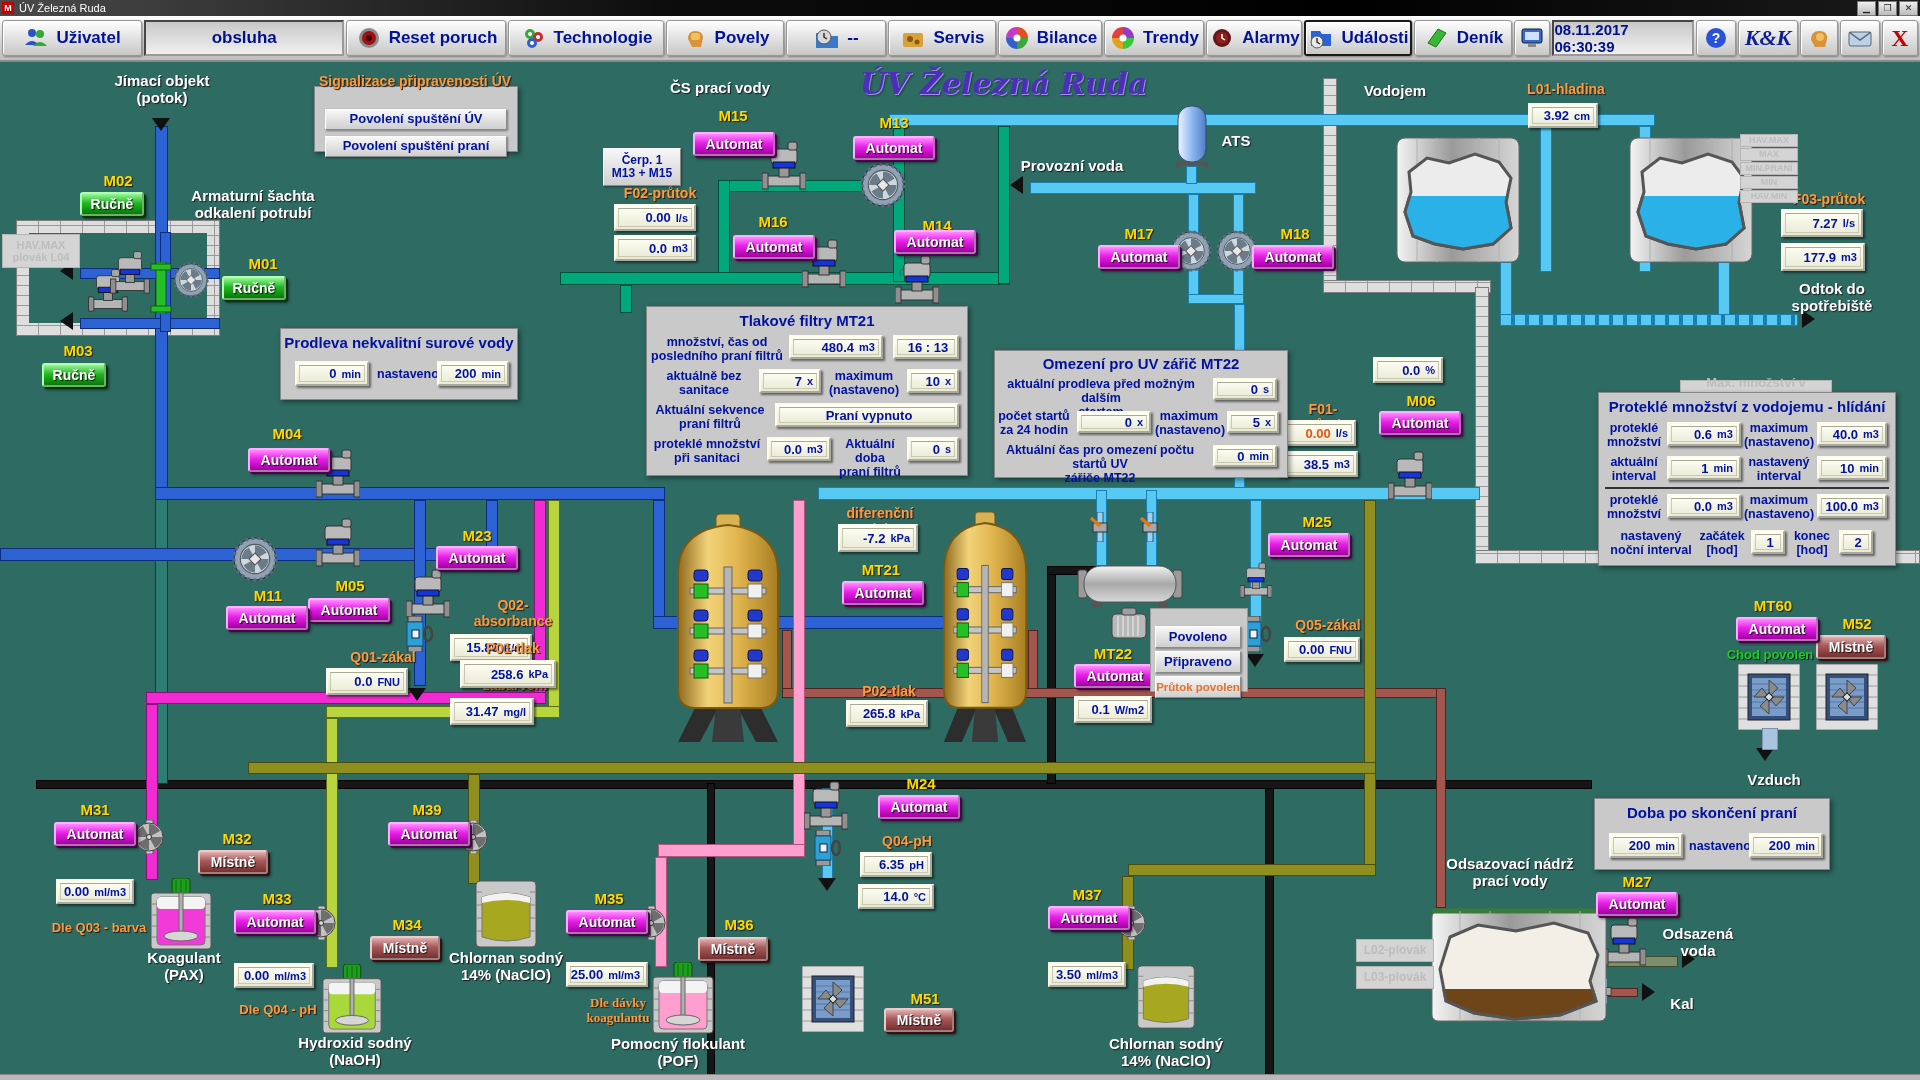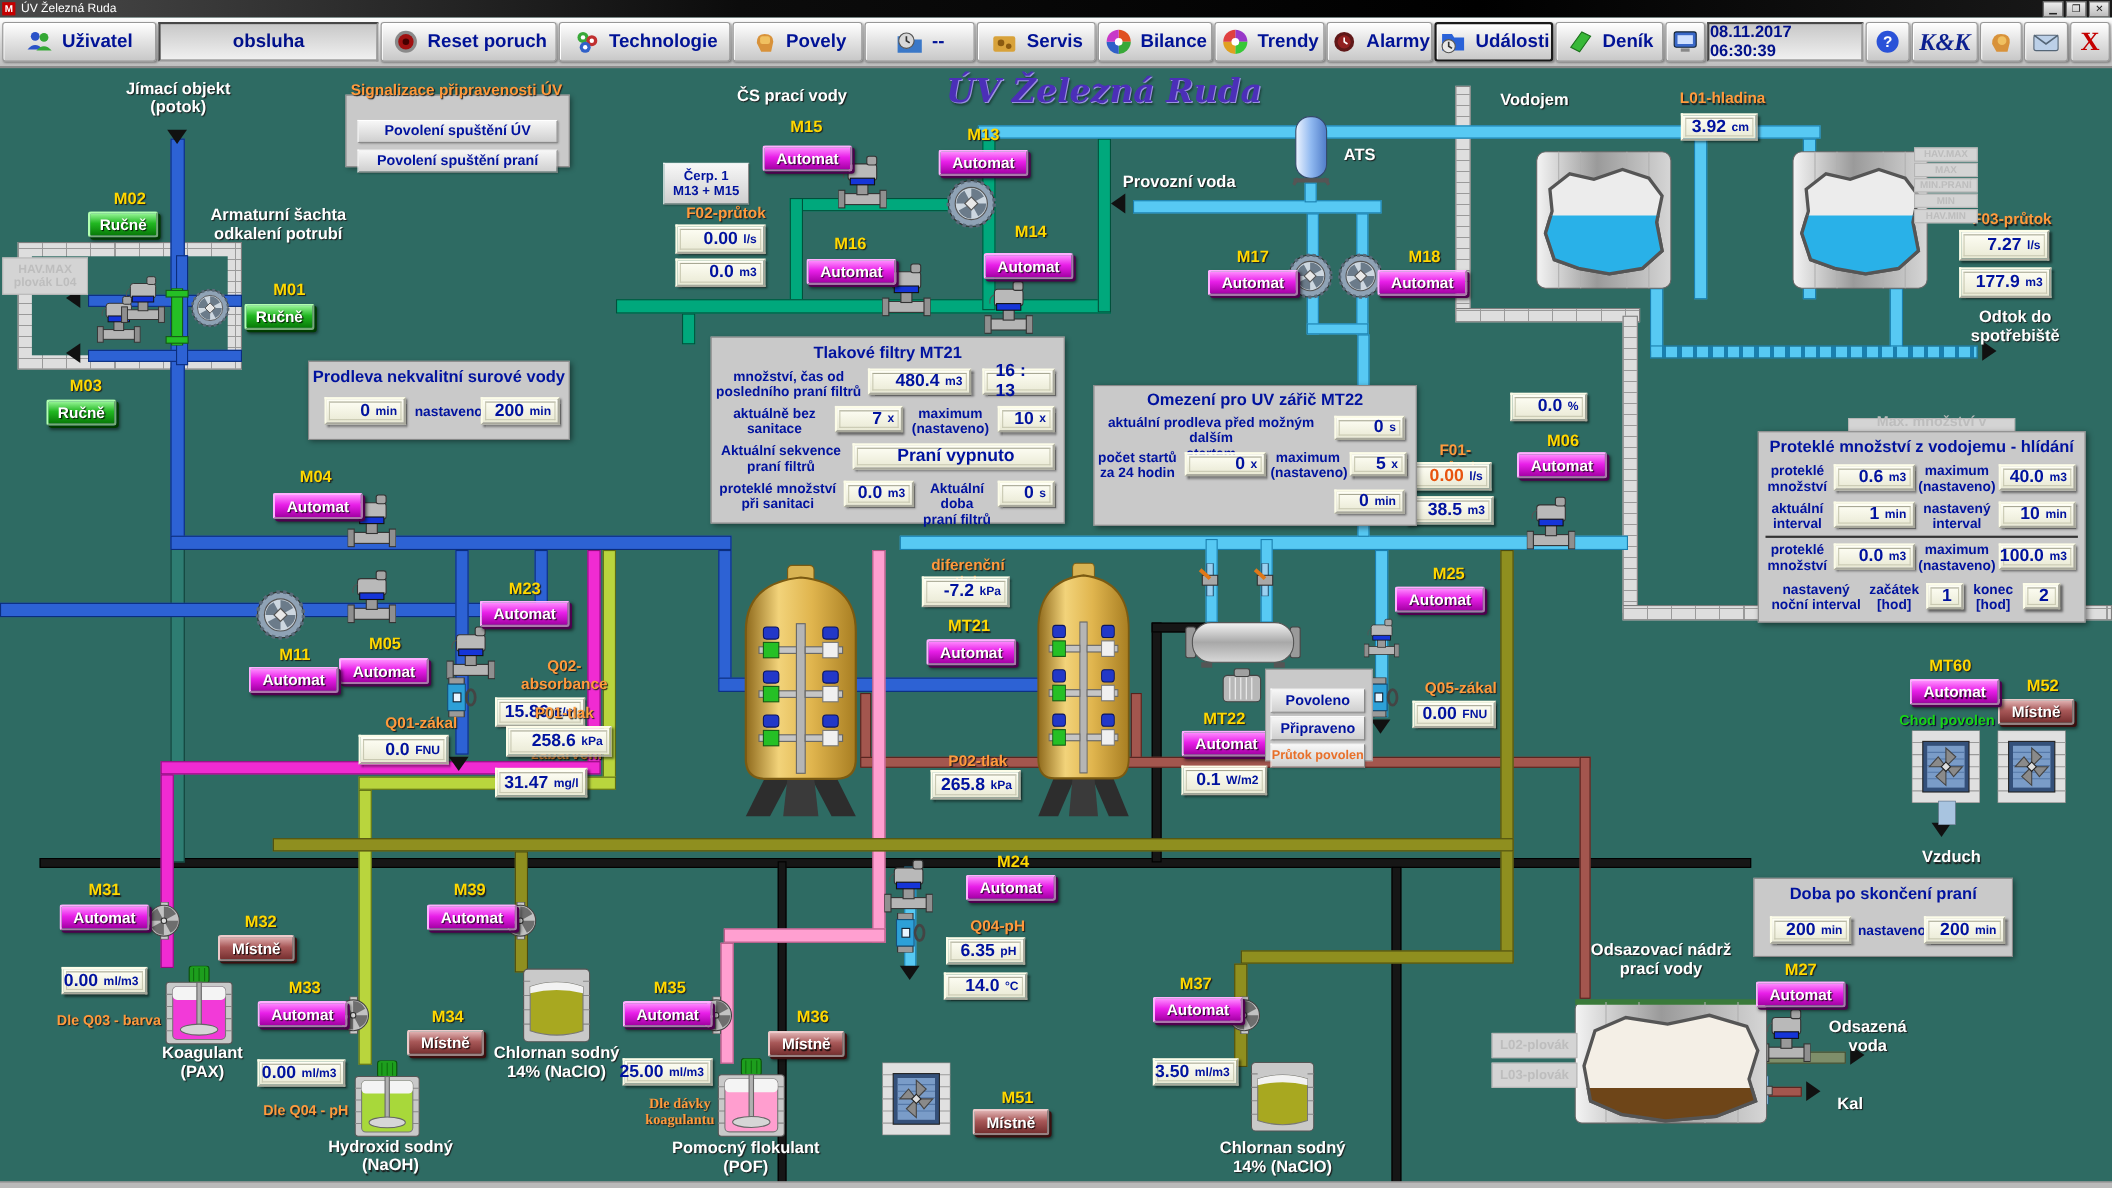--- a/index.html
+++ b/index.html
@@ -44,21 +44,21 @@
   .m-auto{background:linear-gradient(180deg,#ff8cff,#e81fe8 45%,#a400a4);border:2px outset #ffb0ff;
     box-shadow:2px 2px 0 0 #4e004e,3px 3px 3px rgba(0,0,0,.5);}
   .m-rucne{background:linear-gradient(180deg,#96f596,#22b822 45%,#077a07);border:2px outset #b0ffb0;
     box-shadow:2px 2px 0 0 #003c00,3px 3px 3px rgba(0,0,0,.5);}
   .m-mistne{background:linear-gradient(180deg,#dfb0b0,#a85858 45%,#773030);border:2px outset #eccaca;
     box-shadow:2px 2px 0 0 #3c0f0f,3px 3px 3px rgba(0,0,0,.5);}
   .vbox{position:absolute;background:linear-gradient(180deg,#fffff6,#e9e9d4);border:2px outset #fcfce8;
     box-shadow:2px 2px 2px rgba(0,0,0,.5);display:flex;align-items:center;justify-content:flex-end;
     padding:0 6px;gap:5px;box-sizing:border-box;}
   .vbox .inr{position:absolute;inset:2px;border:1px solid #c9c9b2;border-top-color:#a8a894;pointer-events:none;}
-  .vb-v{color:#00129e;font-weight:bold;font-size:16px;position:relative;}
+  .vb-v{color:#00129e;font-weight:bold;font-size:13px;position:relative;}
   .vb-u{color:#00129e;font-weight:bold;font-size:11px;position:relative;}
   .orange .vb-v{color:#e8540e;}
   .center{justify-content:center;padding-left:10px;}
   .graybtn{position:absolute;background:linear-gradient(180deg,#f7f7f7,#cfcfcf);border:1px solid #8a8a8a;
     border-top-color:#ffffff;border-left-color:#ffffff;color:#00129e;font-weight:bold;font-size:13px;
     display:flex;align-items:center;justify-content:center;box-shadow:1px 1px 2px rgba(0,0,0,.4);
     box-sizing:border-box;cursor:pointer;white-space:pre-line;text-align:center;line-height:1.1;margin-top:14px;}
   .graybtn.org{color:#e8702a;}
   .disbox{position:absolute;background:#d4d4d4;border:1px solid #b5b5b5;color:#bdbdbd;font-weight:bold;
     display:flex;align-items:center;justify-content:center;text-align:center;white-space:pre-line;
@@ -867,21 +867,21 @@
       <div class="lbl dev" style="left:252px;top:364px;width:70px;">M04</div>
       <div class="mode m-auto" style="left:248px;top:386px;width:82px;height:24px;">Automat</div>
       <div class="lbl dev" style="left:315px;top:516px;width:70px;">M05</div>
       <div class="mode m-auto" style="left:308px;top:536px;width:82px;height:24px;">Automat</div>
       <div class="lbl dev" style="left:1386px;top:331px;width:70px;">M06</div>
       <div class="mode m-auto" style="left:1379px;top:349px;width:82px;height:24px;">Automat</div>
       <div class="lbl dev" style="left:233px;top:526px;width:70px;">M11</div>
       <div class="mode m-auto" style="left:226px;top:544px;width:82px;height:24px;">Automat</div>
       <div class="lbl dev" style="left:859px;top:53px;width:70px;">M13</div>
       <div class="mode m-auto" style="left:853px;top:74px;width:82px;height:24px;">Automat</div>
-      <div class="lbl dev" style="left:902px;top:141px;width:70px;">M14</div>
+      <div class="lbl dev" style="left:902px;top:156px;width:70px;">M14</div>
       <div class="mode m-auto" style="left:894px;top:168px;width:82px;height:24px;">Automat</div>
       <div class="lbl dev" style="left:698px;top:46px;width:70px;">M15</div>
       <div class="mode m-auto" style="left:693px;top:70px;width:82px;height:24px;">Automat</div>
       <div class="lbl dev" style="left:738px;top:152px;width:70px;">M16</div>
       <div class="mode m-auto" style="left:733px;top:173px;width:82px;height:24px;">Automat</div>
       <div class="lbl dev" style="left:1104px;top:164px;width:70px;">M17</div>
       <div class="mode m-auto" style="left:1098px;top:183px;width:82px;height:24px;">Automat</div>
       <div class="lbl dev" style="left:1260px;top:164px;width:70px;">M18</div>
       <div class="mode m-auto" style="left:1252px;top:183px;width:82px;height:24px;">Automat</div>
       <div class="lbl dev" style="left:442px;top:466px;width:70px;">M23</div>
@@ -1188,20 +1188,22 @@
           <span class="vb-v">0</span>
           <span class="vb-u">x</span>
         </div>
         <div class="plbl" style="left:160px;top:58px;width:68px;">maximum
 (nastaveno)</div>
         <div class="vbox " style="left:232px;top:60px;width:52px;height:22px">
           <span class="inr"></span>
           <span class="vb-v">5</span>
           <span class="vb-u">x</span>
         </div>
+        <div class="plbl" style="left:2px;top:92px;width:206px;">Aktuální čas pro omezení počtu startů UV
+zářiče MT22</div>
         <div class="vbox " style="left:218px;top:94px;width:64px;height:22px">
           <span class="inr"></span>
           <span class="vb-v">0</span>
           <span class="vb-u">min</span>
         </div>
       </div>
       <div class="panel" style="left:1598px;top:330px;width:296px;height:172px;" id="panel-vodojem-hlidani">
         <div class="ptitle" style="top:5px">Proteklé množství z vodojemu - hlídání</div>
         <div class="plbl" style="left:4px;top:28px;width:62px;">proteklé
 množství</div>

